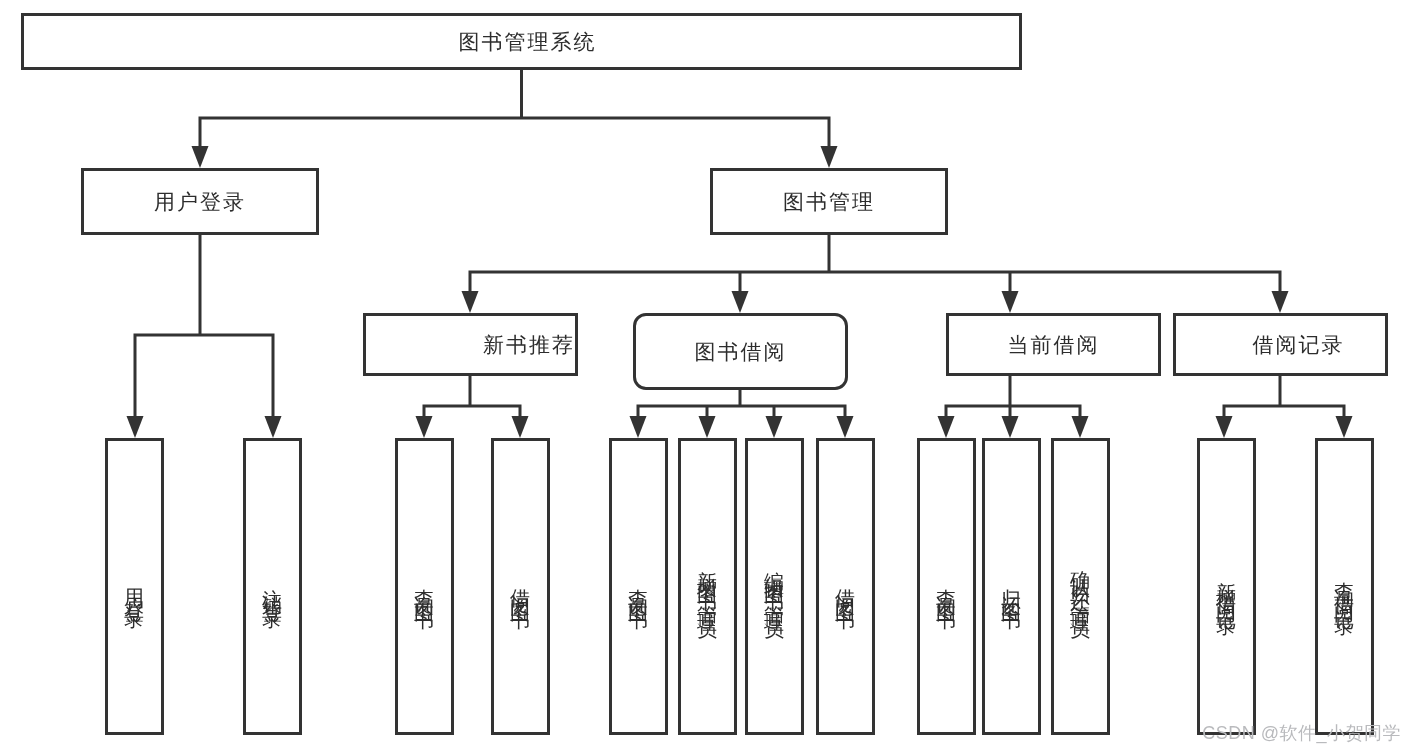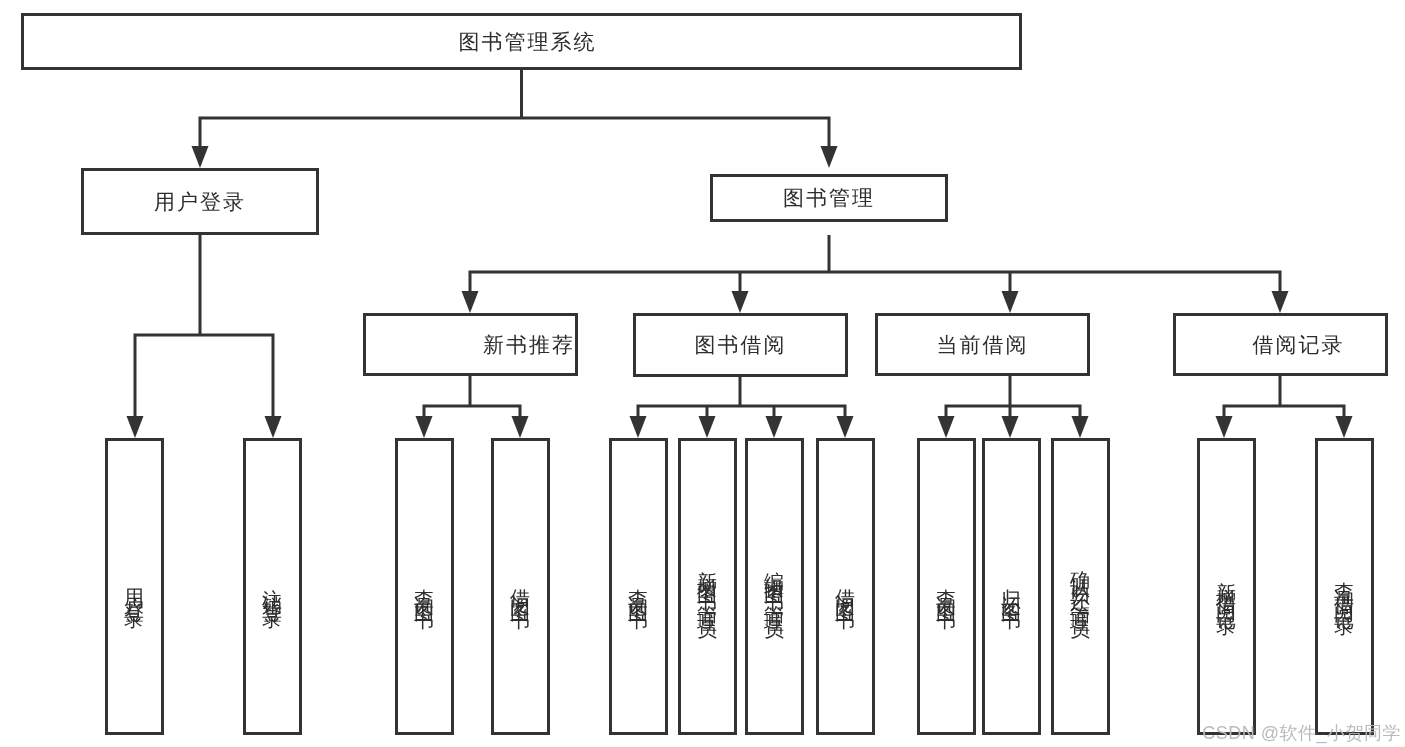--- a/index.html
+++ b/index.html
@@ -39,24 +39,24 @@
     writing-mode: vertical-rl;
     text-orientation: mixed;
     font-size: 20px;
     letter-spacing: 7px;
     line-height: 1;
   }
   .vbox span { display: block; }
   
   .n-root          { left: 21px;   top: 13px;  width: 1001px; height: 57px; padding-left: 12px; }
   .n-user-login    { left: 81px;   top: 168px; width: 238px;  height: 67px; }
-  .n-book-mgmt     { left: 710px;  top: 174px; width: 238px;  height: 48px; text-align: right; }
+  .n-book-mgmt     { left: 710px;  top: 168px; width: 238px;  height: 67px; text-align: right; }
   .n-new-book-rec  { left: 363px;  top: 313px; width: 215px;  height: 63px; justify-content: flex-end; }
-  .n-book-borrow   { left: 633px;  top: 313px; width: 215px;  height: 64px; }
-  .n-current-borrow{ left: 875px;  top: 313px; width: 215px;  height: 63px; }
+  .n-book-borrow   { left: 633px;  top: 313px; width: 215px;  height: 77px; border-radius: 13px; }
+  .n-current-borrow{ left: 946px;  top: 313px; width: 215px;  height: 63px; }
   .n-borrow-record { left: 1173px; top: 313px; width: 215px;  height: 63px; padding-left: 36px; }
   
   .l-1  { left: 105px; }
   .l-2  { left: 243px; }
   .l-3  { left: 395px; }
   .l-4  { left: 491px; }
   .l-5  { left: 609px; }
   .l-6  { left: 678px; }
   .l-7  { left: 745px; }
   .l-8  { left: 816px; }

